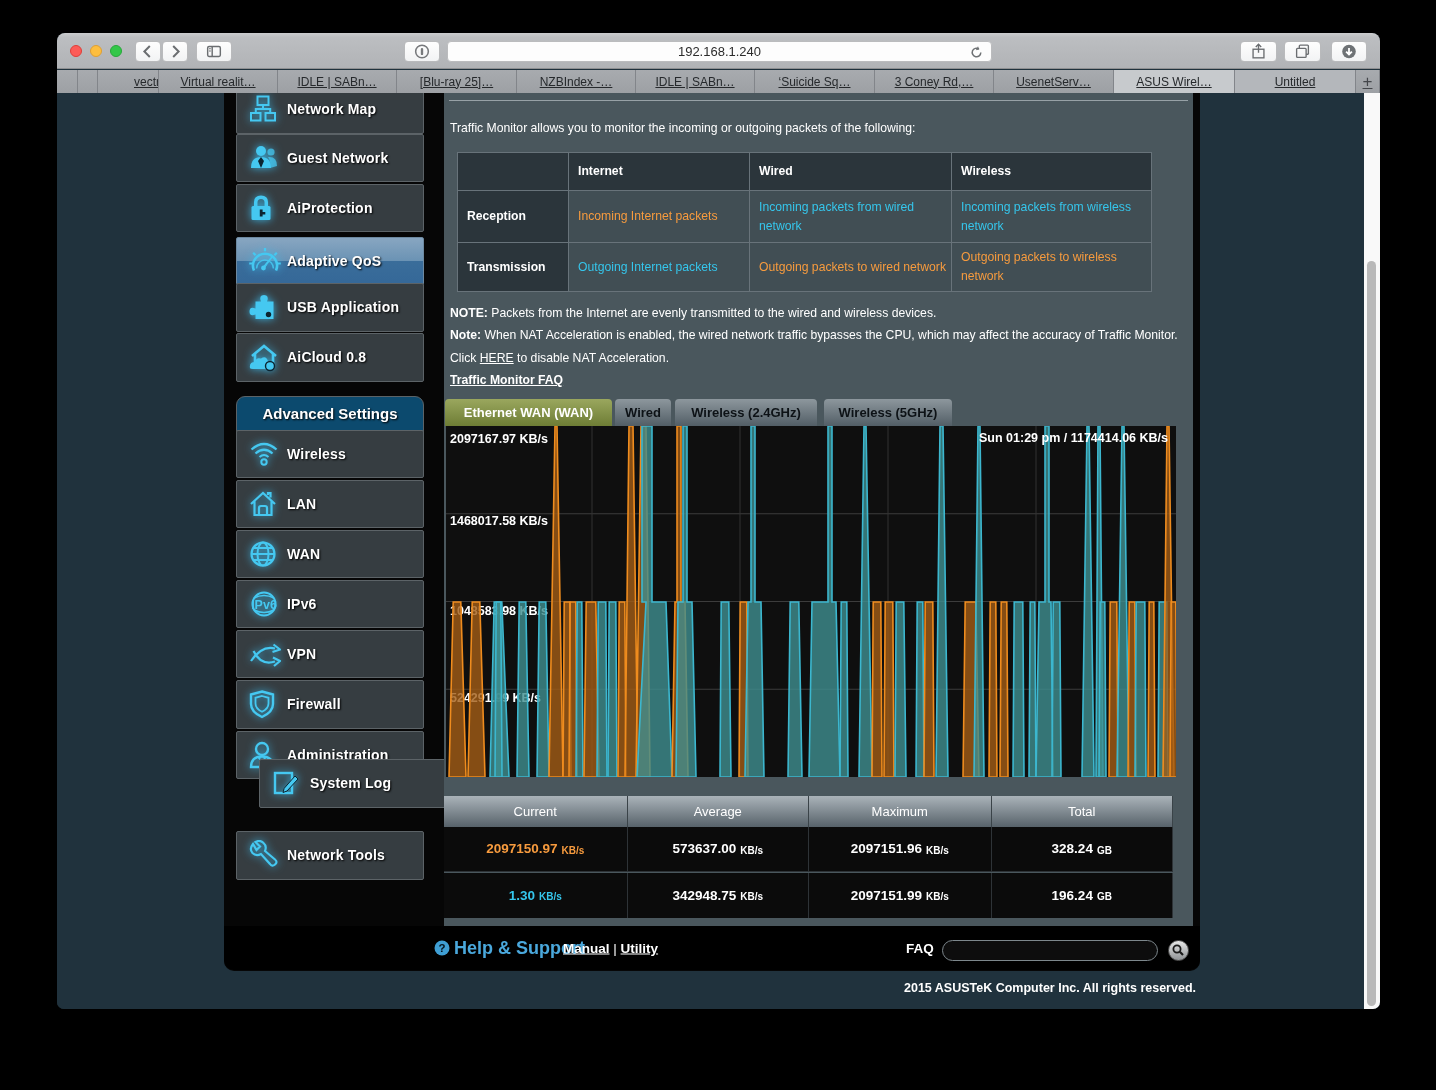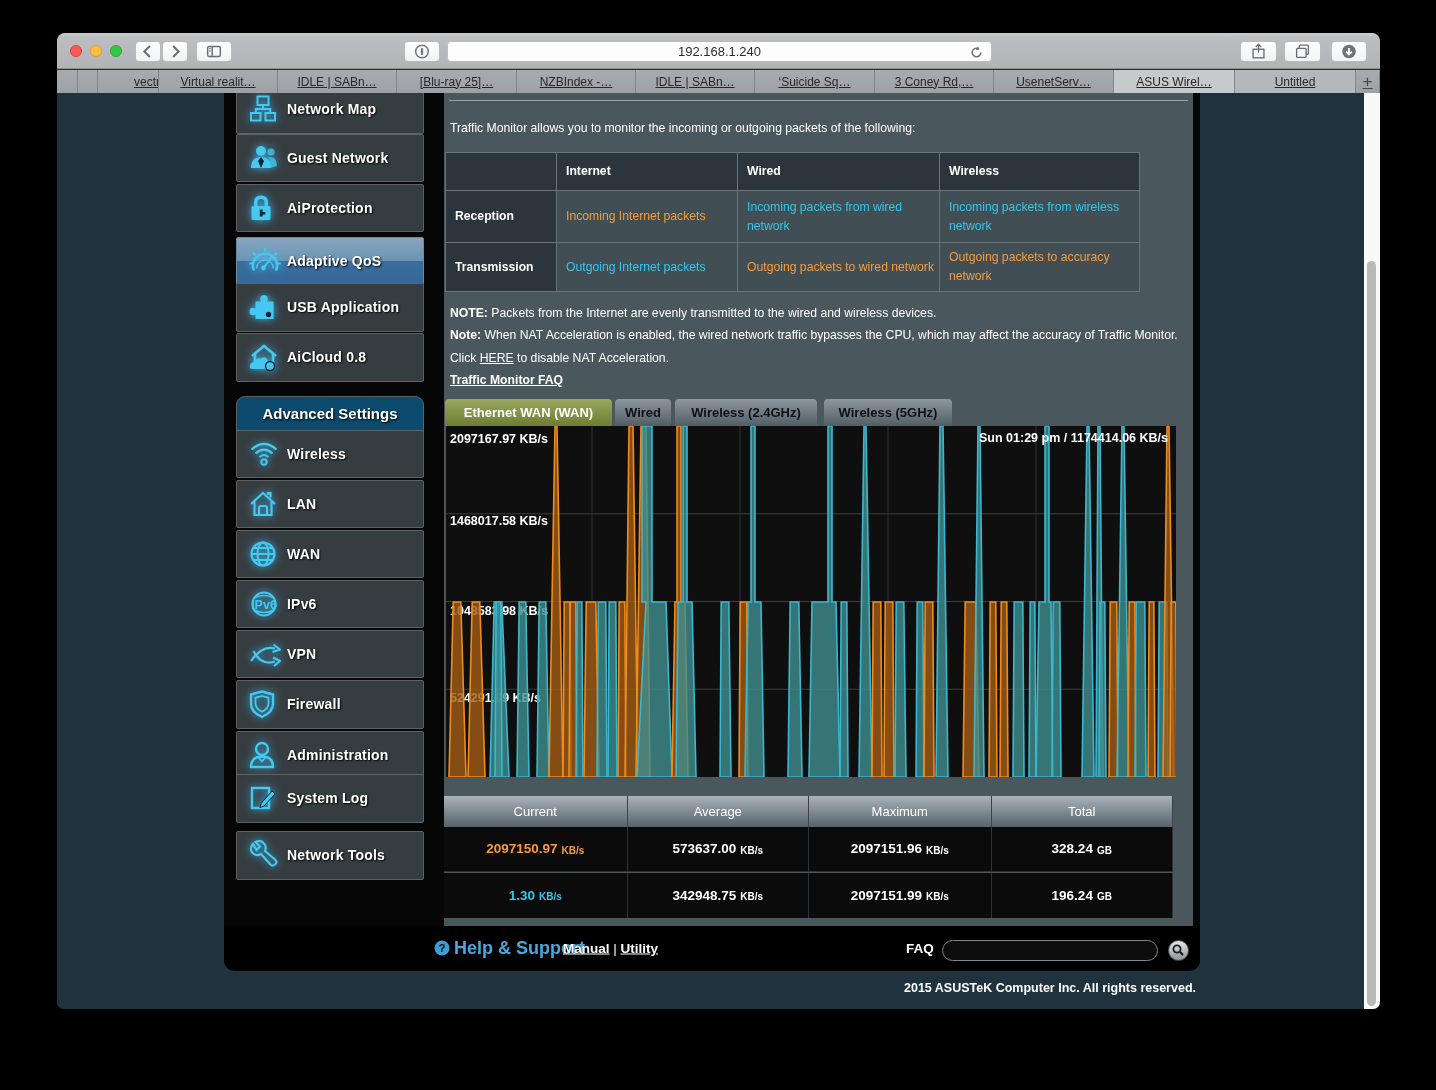--- a/index.html
+++ b/index.html
@@ -36,21 +36,21 @@
 filter:drop-shadow(0 0 4px rgba(60,190,240,.9));}
 .mi.hl{background:linear-gradient(#88a6c1 0%,#6b93b4 49%,#3a6d9a 51%,#356898 100%);border-color:#6d89a0;}
 #advhdr{position:absolute;left:179px;width:188px;height:40px;background:#0c4a6e;
 border:1px solid #5c6367;border-radius:9px 9px 0 0;color:#fff;font-weight:bold;
 font-size:15px;text-align:center;line-height:34px;text-shadow:1px 1px 2px #000;}
 
 #panel{position:absolute;left:387px;top:0;width:749px;height:834px;background:#4a575d;}
 #panel .topline{position:absolute;left:5px;top:7px;width:739px;height:1px;background:#97a1a6;}
 .wtxt{color:#fff;font-size:12.2px;white-space:nowrap;}
 
-#itab{position:absolute;left:1px;top:59px;border-collapse:collapse;padding-left:12px;}
+#itab{position:absolute;left:13px;top:59px;border-collapse:collapse;padding-left:12px;}
 #itab td{border:1px solid #68737a;font-size:12.2px;padding:4px 3px 4px 9px;line-height:1.55;}
 #itab .hd{background:#2b353b;color:#fff;font-weight:bold;}
 #itab .dc{background:#414e54;}
 .org{color:#f79b3e;}
 .cyn{color:#35c6ec;}
 
 .ctab{position:absolute;top:305.5px;height:27px;border-radius:4px 4px 0 0;
 font-size:13px;font-weight:bold;text-align:center;color:#0d1216;
 background:linear-gradient(#8d979d,#525e66);line-height:27px;}
 .ctab.on{background:linear-gradient(#9aa75e,#6e7d35);color:#fff;}
@@ -254,21 +254,21 @@
         <span class="lbl">Firewall</span>
       </div>
 <div class="mi" style="top:637.5px;">
         <svg width="28" height="30" viewBox="0 0 28 30">
           <circle cx="14" cy="9" r="6" stroke="#45c8f1" fill="none" stroke-width="2.4"></circle>
           <path d="M3 27 Q3 16.5 14 16.5 Q25 16.5 25 27 Z" stroke="#45c8f1" fill="none" stroke-width="2.4"></path>
           <path d="M10 17 L14 21.5 L18 17" stroke="#45c8f1" fill="none" stroke-width="1.8"></path>
         </svg>
         <span class="lbl">Administration</span>
       </div>
-<div class="mi" style="top:681px;">
+<div class="mi" style="top:666px;margin-left:23px;">
         <svg width="30" height="30" viewBox="0 0 30 30">
           <rect x="4" y="5" width="17" height="20" stroke="#45c8f1" fill="none" stroke-width="2.4"></rect>
           <path d="M24 8 L27 11 L16 23 L12 24.5 L13.2 20.3 Z" fill="#45c8f1" stroke="#0c2531" stroke-width="1"></path>
         </svg>
         <span class="lbl">System Log</span>
       </div>
 <div class="mi" style="top:738px;">
         <svg width="32" height="30" viewBox="0 0 32 30">
           <path d="M5 4 Q1 9 4.5 13 Q8 16.5 13 14 L22 24 Q24 27 27 24.5 Q30 22 27 19.5 L17 11 Q19 6 15.5 3 Q12 -0.5 7.5 2 L12 6.5 L8.5 10 Z" stroke="#45c8f1" fill="none" stroke-width="2.2"></path>
         </svg>
@@ -294,21 +294,21 @@
 <tr style="height:52px;">
               <td class="hd">Reception</td>
 <td class="dc org">Incoming Internet packets</td>
 <td class="dc cyn">Incoming packets from wired network</td>
 <td class="dc cyn">Incoming packets from wireless network</td>
             </tr>
 <tr style="height:49px;">
               <td class="hd">Transmission</td>
 <td class="dc cyn">Outgoing Internet packets</td>
 <td class="dc org">Outgoing packets to wired network</td>
-<td class="dc org">Outgoing packets to accuracy network</td>
+<td class="dc org">Outgoing packets to wireless network</td>
             </tr>
 </tbody>
         </table>
 
 <div class="ctab on" style="left:1px;width:167px;">Ethernet WAN (WAN)</div>
 <div class="ctab" style="left:171px;width:56px;">Wired</div>
 <div class="ctab" style="left:231px;width:142px;">Wireless (2.4GHz)</div>
 <div class="ctab" style="left:380px;width:128px;">Wireless (5GHz)</div>
 
 <div class="abs" style="left:2px;top:332.5px;width:730px;height:351px;background:#0f0f0f;">

